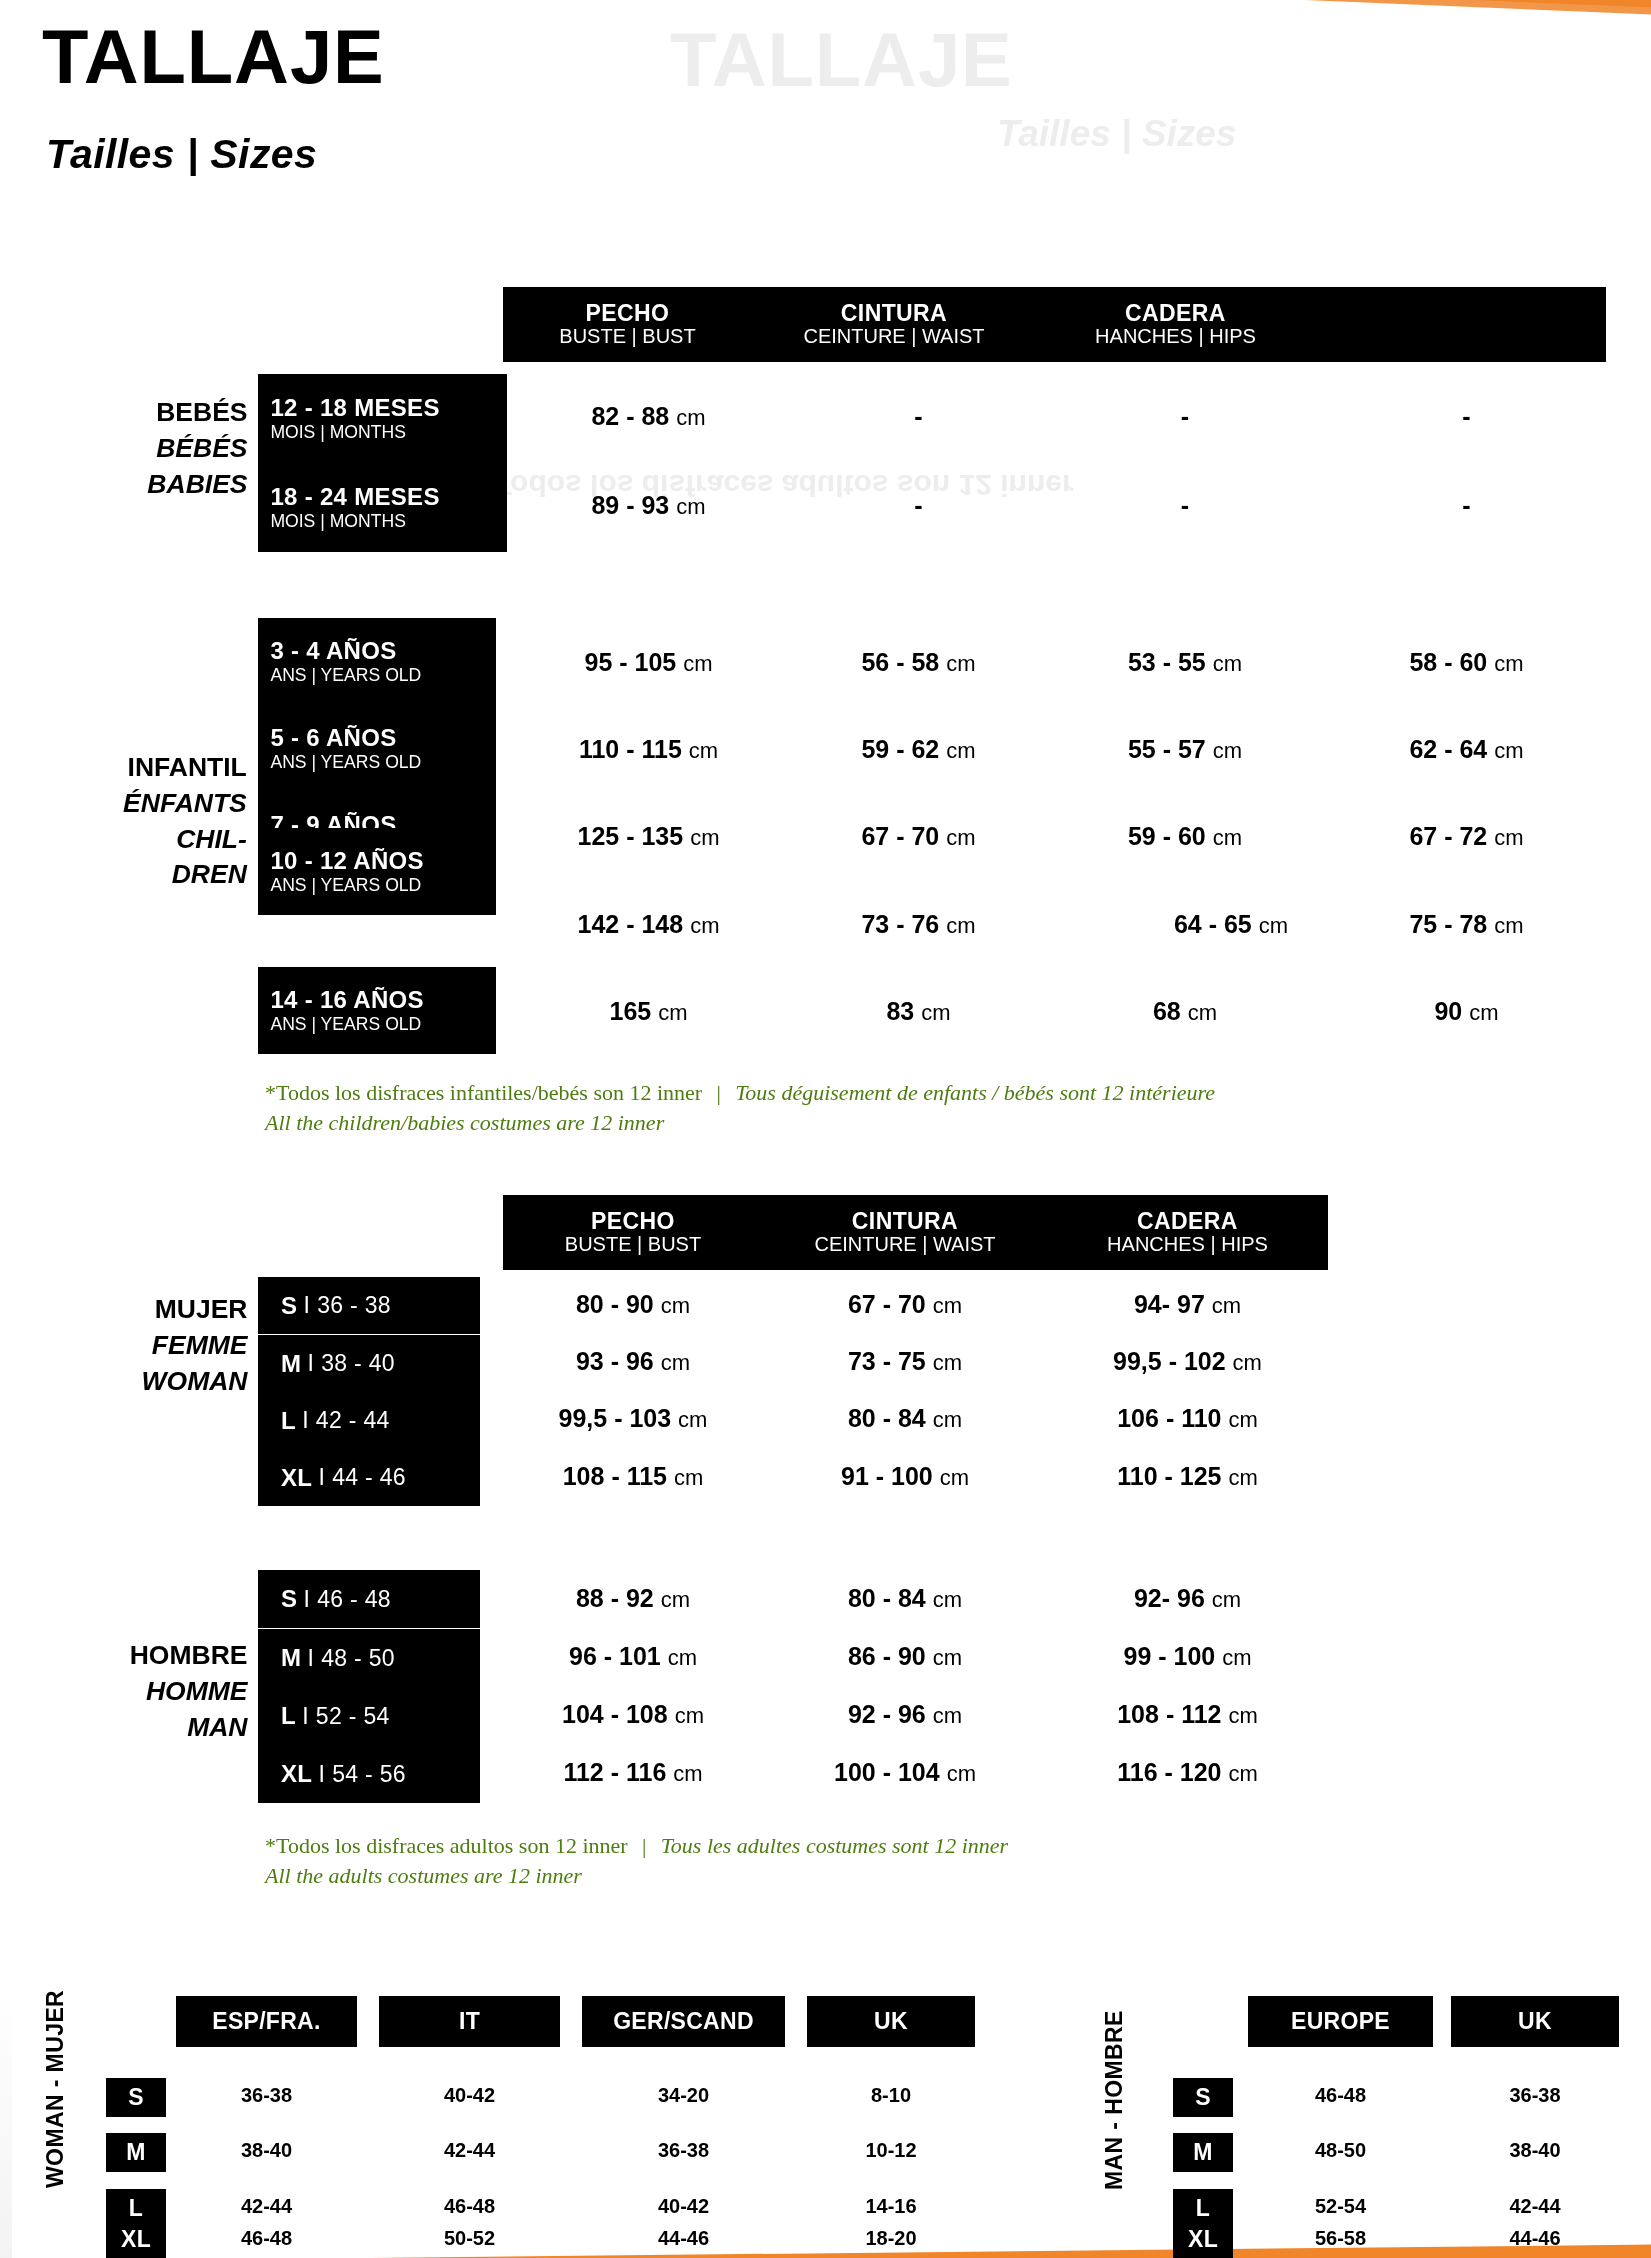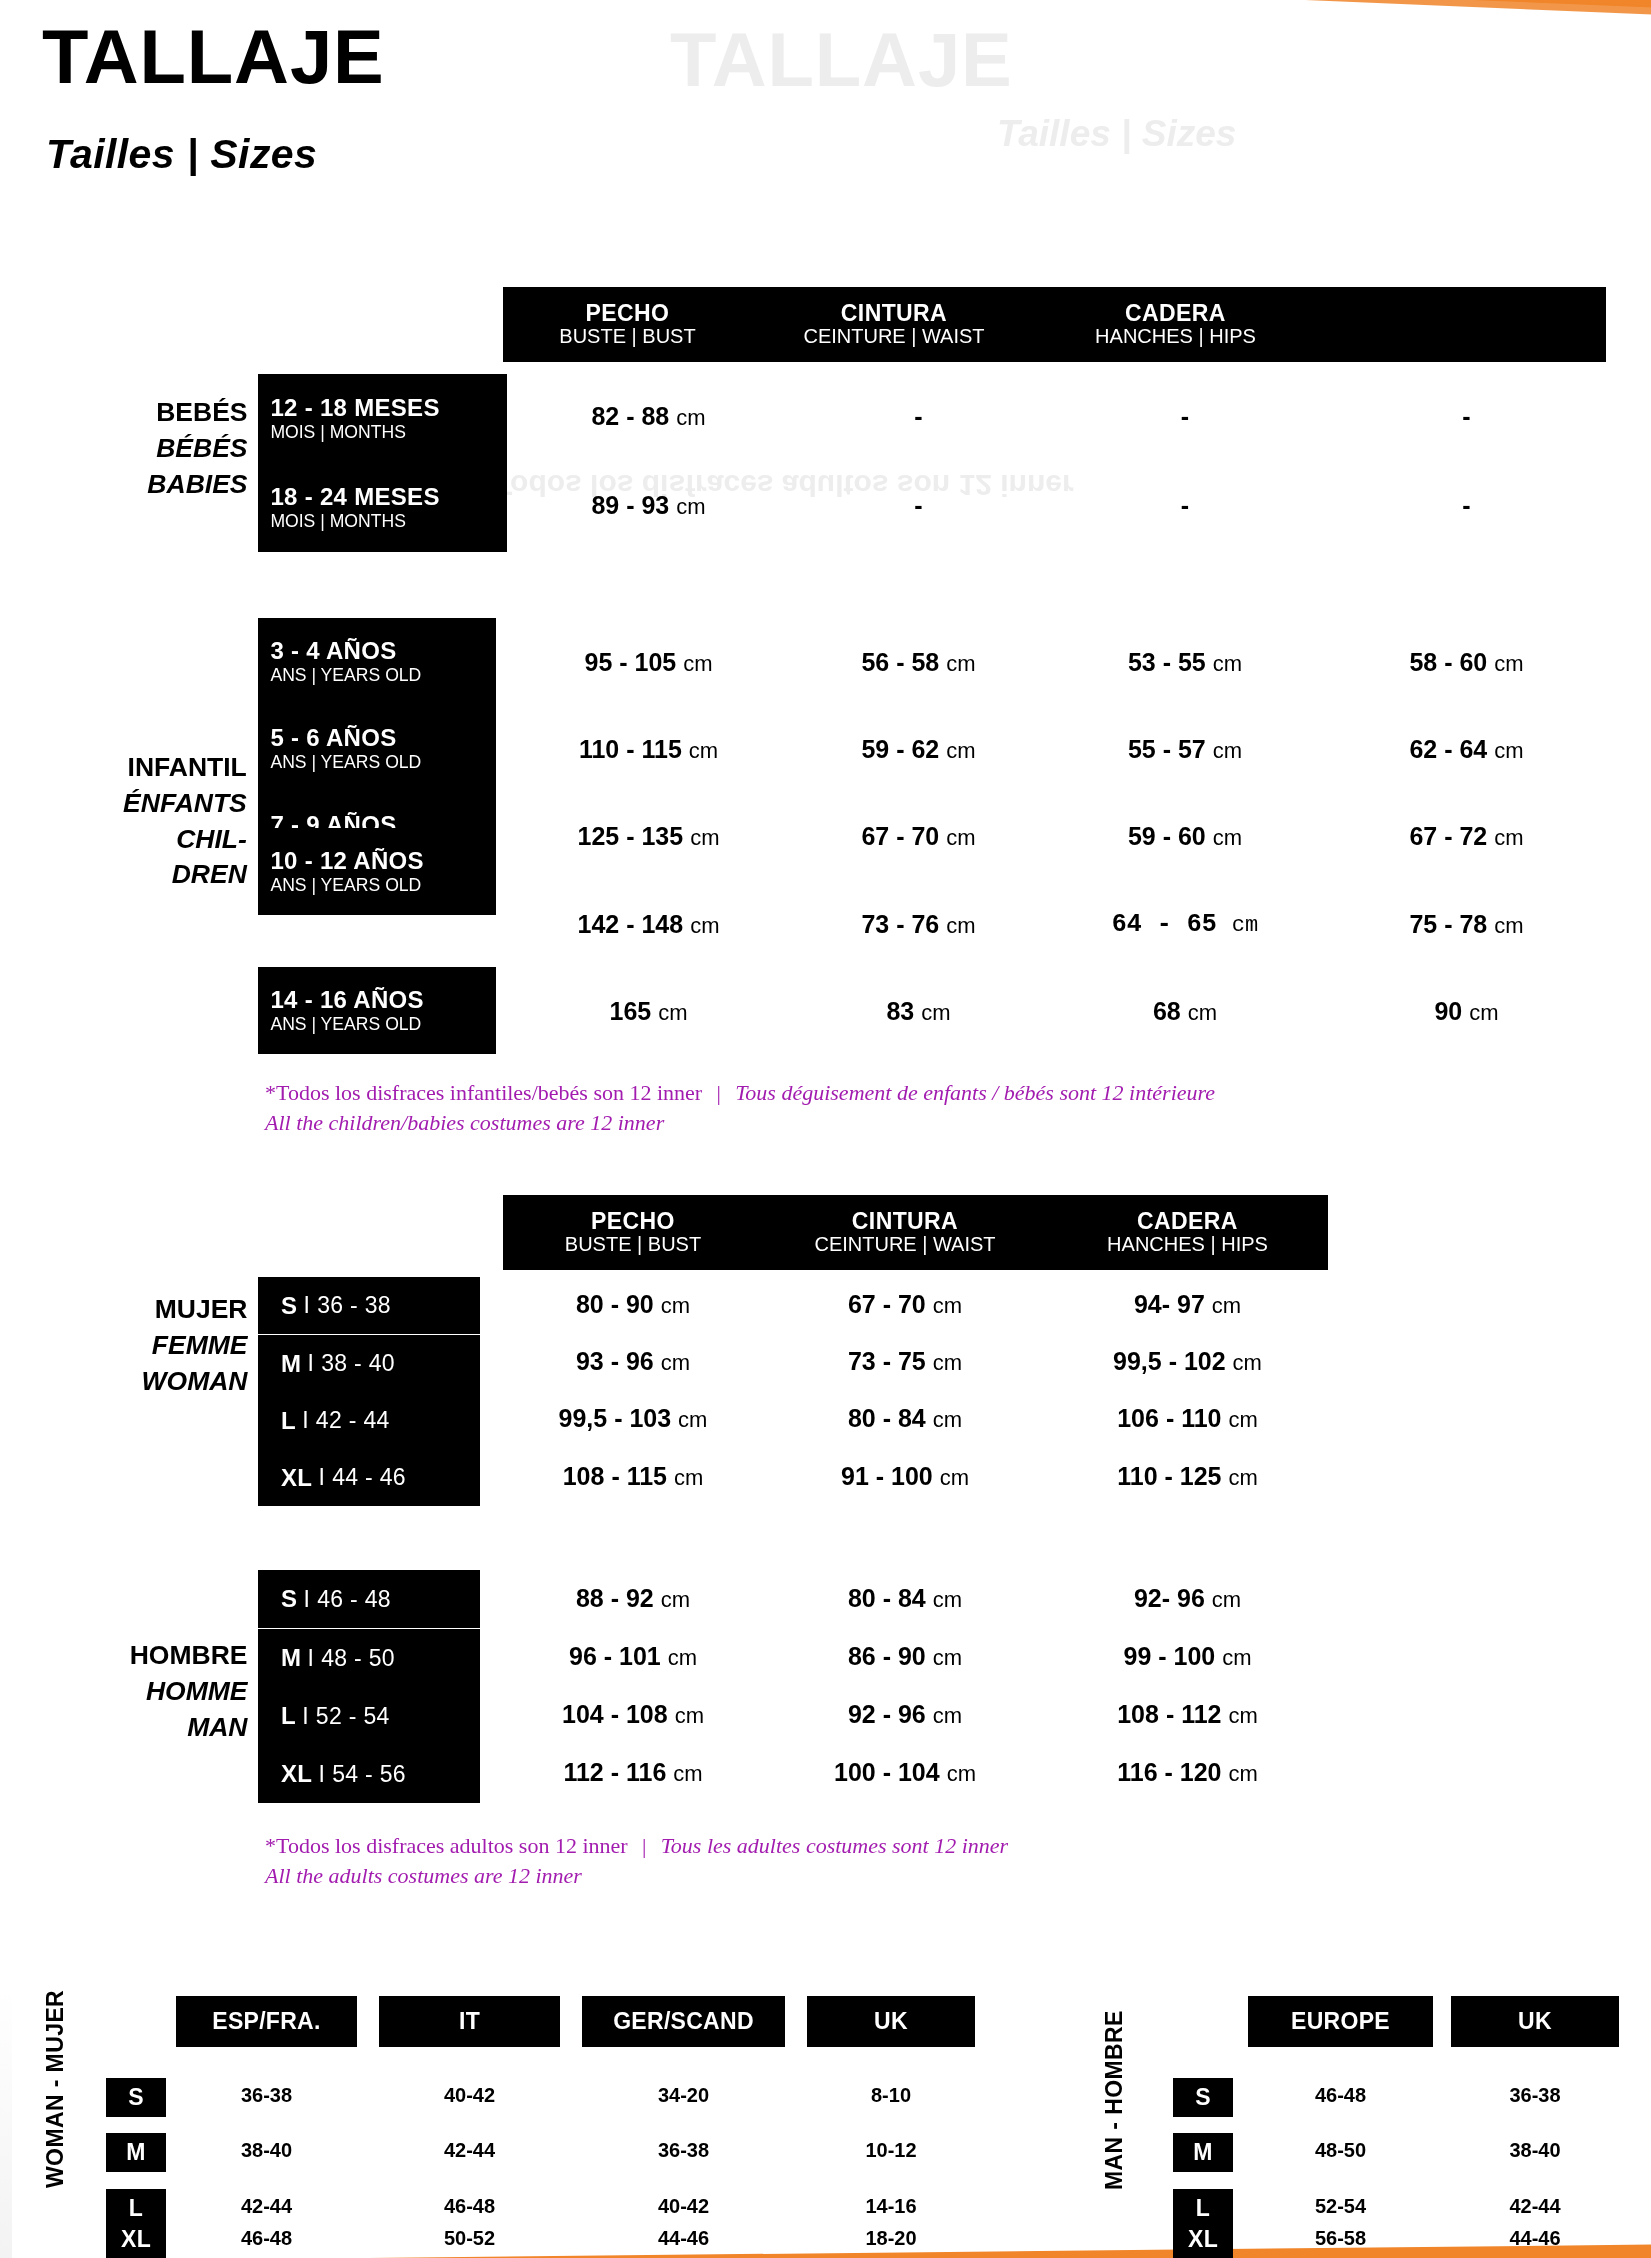--- a/index.html
+++ b/index.html
@@ -156,21 +156,21 @@
     font-weight: bold;
     white-space: nowrap;
   }
   .val .u { font-weight: normal; font-size: 22px; }
 
   .note {
     position: absolute;
     font-family: "Liberation Serif", serif;
     font-size: 22px;
     line-height: 1.35;
-    color: #a21caf;
+    color: #4d7c0f;
   }
   .note .it { font-style: italic; }
 
   
   .sizechip {
     position: absolute;
     background: #000;
     color: #fff;
     box-sizing: border-box;
     display: flex;
@@ -308,21 +308,21 @@
 <div class="val" style="top:735px; left:1043px; width:284px;"><span>55 - 57</span> <span class="u">cm</span></div>
 <div class="val" style="top:735px; left:1327px; width:279px;"><span>62 - 64</span> <span class="u">cm</span></div>
 
 <div class="val" style="top:822px; left:503px; width:291px;"><span>125 - 135</span> <span class="u">cm</span></div>
 <div class="val" style="top:822px; left:794px; width:249px;"><span>67 - 70</span> <span class="u">cm</span></div>
 <div class="val" style="top:822px; left:1043px; width:284px;"><span>59 - 60</span> <span class="u">cm</span></div>
 <div class="val" style="top:822px; left:1327px; width:279px;"><span>67 - 72</span> <span class="u">cm</span></div>
 
 <div class="val" style="top:910px; left:503px; width:291px;"><span>142 - 148</span> <span class="u">cm</span></div>
 <div class="val" style="top:910px; left:794px; width:249px;"><span>73 - 76</span> <span class="u">cm</span></div>
-<div class="val" style="top:910px; left:1043px; width:284px;font-family:Liberation Mono, monospace;"><span>64 - 65</span> <span class="u">cm</span></div>
+<div class="val" style="top:910px; left:1089px; width:284px;"><span>64 - 65</span> <span class="u">cm</span></div>
 <div class="val" style="top:910px; left:1327px; width:279px;"><span>75 - 78</span> <span class="u">cm</span></div>
 
 <div class="val" style="top:997px; left:503px; width:291px;"><span>165</span> <span class="u">cm</span></div>
 <div class="val" style="top:997px; left:794px; width:249px;"><span>83</span> <span class="u">cm</span></div>
 <div class="val" style="top:997px; left:1043px; width:284px;"><span>68</span> <span class="u">cm</span></div>
 <div class="val" style="top:997px; left:1327px; width:279px;"><span>90</span> <span class="u">cm</span></div>
 
 <div class="note" style="top:1078px; left:265px; width:1279px;">
   <span>*Todos los disfraces infantiles/bebés son 12 inner</span>
   <span style="margin:0 8.8px;">|</span>

